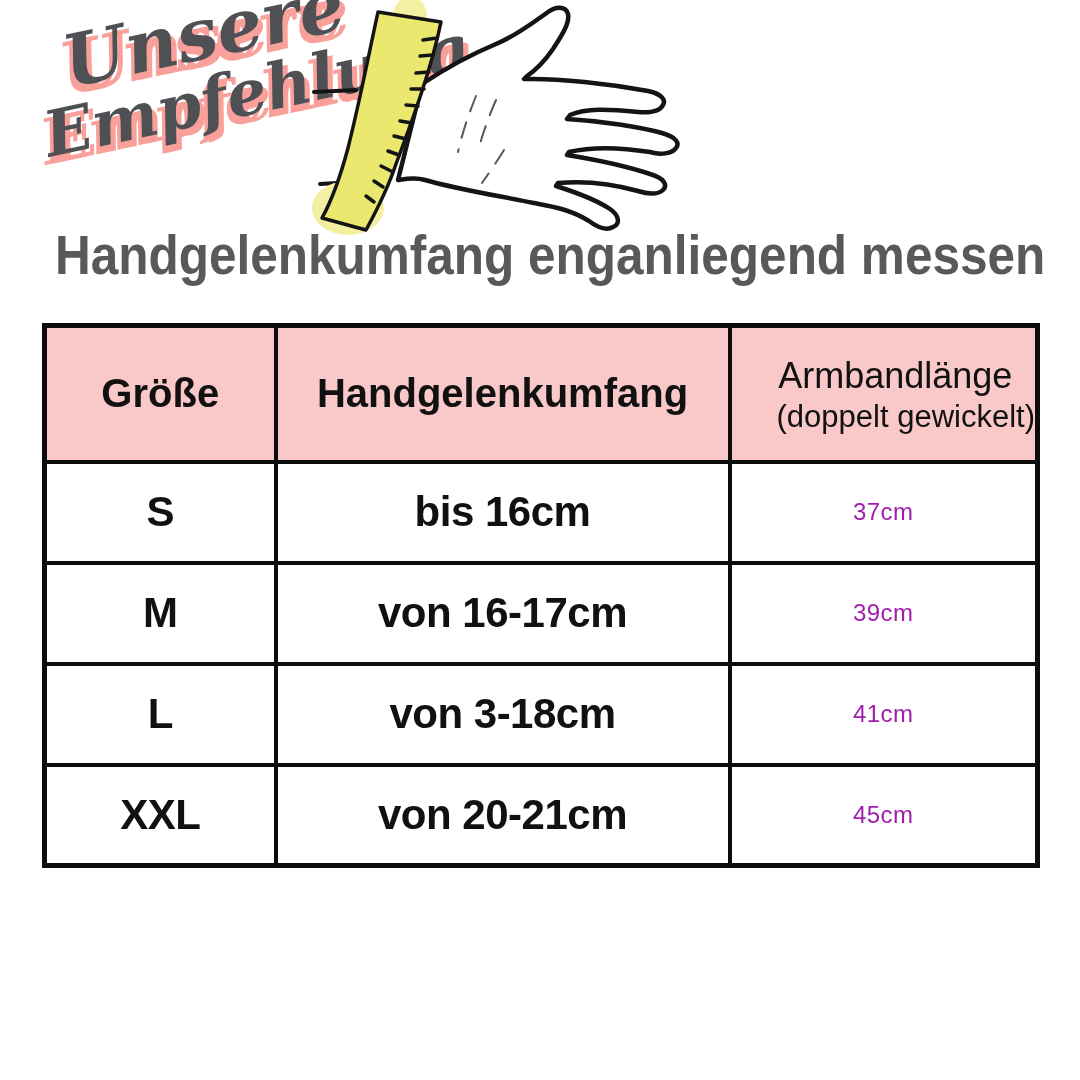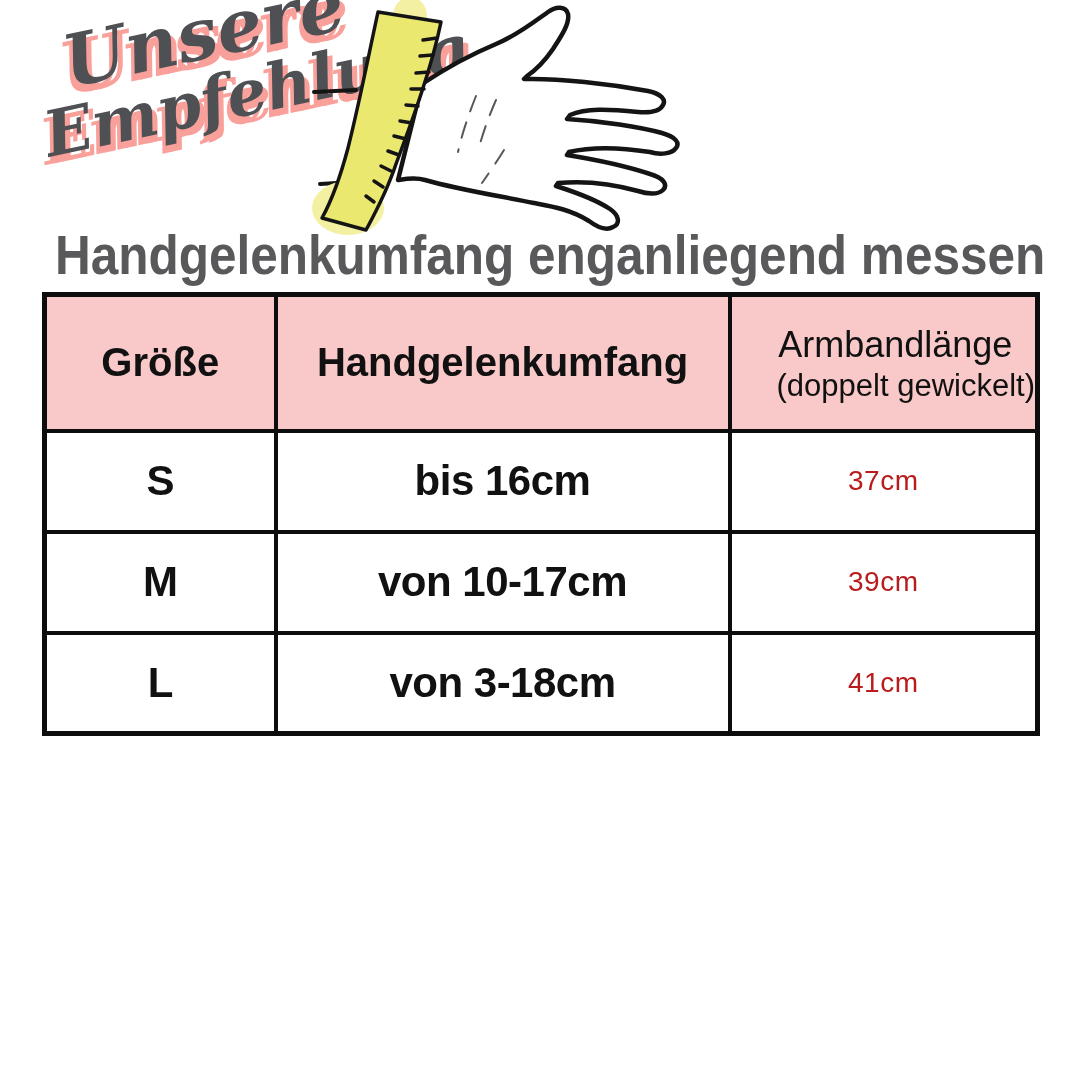--- a/index.html
+++ b/index.html
@@ -47,21 +47,21 @@
     font-weight: 700;
     font-size: 55px;
     line-height: 1.15;
     white-space: nowrap;
   }
   .heading .squeeze { display: inline-block; transform: scaleX(0.9); transform-origin: center; }
 
   
   table.size-table {
     position: absolute;
-    left: 42px; top: 292px;
+    left: 42px; top: 323px;
     width: 993px;
     border-collapse: collapse;
     table-layout: fixed;
     background: #ffffff;
   }
   .size-table th, .size-table td {
     border: 4px solid #0d0d0d;
     text-align: center;
     vertical-align: middle;
     color: #111111;
@@ -70,21 +70,21 @@
   .size-table thead tr { height: 136px; }
   .size-table tbody tr { height: 101px; }
   .col-size   { width: 231px; }
   .col-wrist  { width: 454px; }
   .col-length { width: 308px; }
   th.h-bold { background: #f9c8c8; font-weight: 700; font-size: 40px; letter-spacing: 0; }
   th.h-light { background: #f9c8c8; font-weight: 400; }
   th.h-light .l1 { font-size: 36px; display: block; line-height: 1.25; margin-left: 24px; }
   th.h-light .l2 { font-size: 31px; display: block; line-height: 1.2; text-align: right; }
   td.c-bold  { font-weight: 700; font-size: 42px; letter-spacing: -0.5px; }
-  td.c-light { font-weight: 400; font-size: 28px; color: #b91c1c; letter-spacing: 0.5px; }
+  td.c-light { font-weight: 400; font-size: 24px; color: #a21caf; letter-spacing: 0.5px; }
 </style>
 </head>
 <body>
 
 <div class="stage">
 
   <div class="badge">
     <div class="line1">Unsere</div>
     <div class="line2">Empfehlung</div>
   </div>
@@ -164,24 +164,29 @@
       </tr>
     </thead>
     <tbody>
       <tr>
         <td class="c-bold">S</td>
         <td class="c-bold">bis 16cm</td>
         <td class="c-light">37cm</td>
       </tr>
       <tr>
         <td class="c-bold">M</td>
-        <td class="c-bold">von 10-17cm</td>
+        <td class="c-bold">von 16-17cm</td>
         <td class="c-light">39cm</td>
       </tr>
       <tr>
         <td class="c-bold">L</td>
         <td class="c-bold">von 3-18cm</td>
         <td class="c-light">41cm</td>
       </tr>
+      <tr>
+        <td class="c-bold">XXL</td>
+        <td class="c-bold">von 20-21cm</td>
+        <td class="c-light">45cm</td>
+      </tr>
     </tbody>
   </table>
 
 </div>
 
 </body></html>

